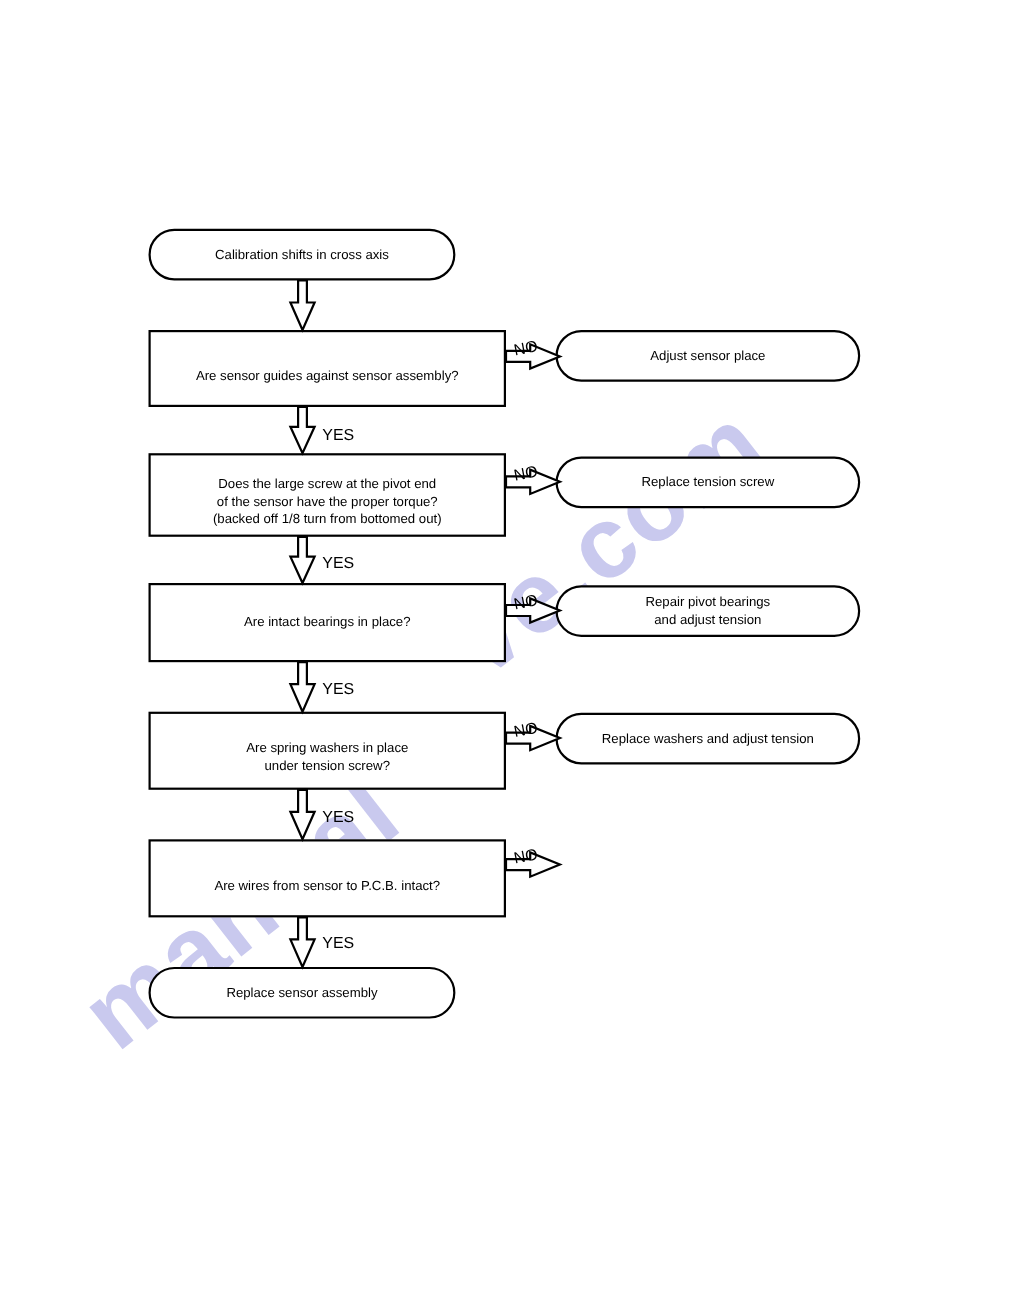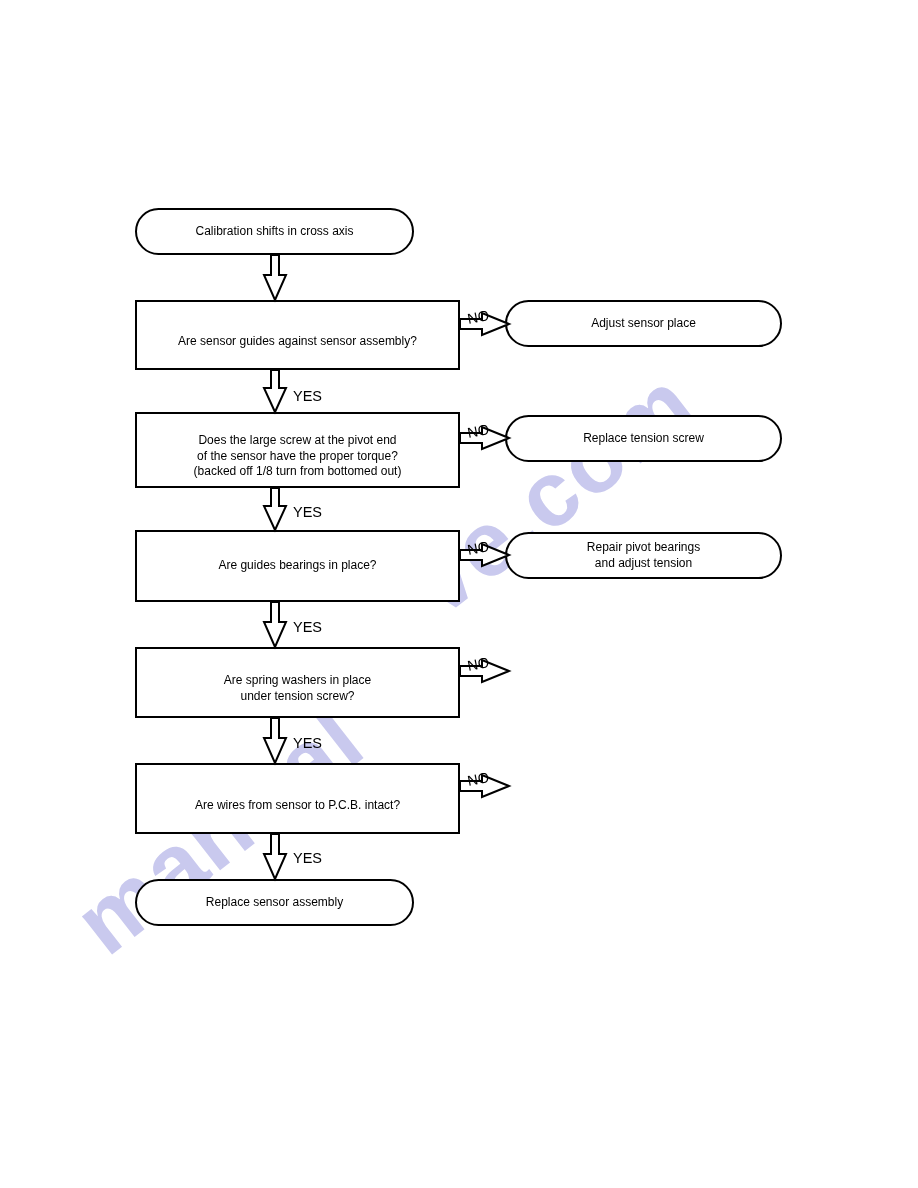--- a/index.html
+++ b/index.html
@@ -156,33 +156,36 @@
       <span class="node-label">Does the large screw at the pivot end
 of the sensor have the proper torque?
 (backed off 1/8 turn from bottomed out)</span>
     </div>
 
     <div class="node process" style="left:505px; top:415px; width:277px; height:47px;">
       <span class="node-label">Replace tension screw</span>
     </div>
 
     <div class="node decision" style="left:135px; top:530px; width:325px; height:72px; align-items:center; padding-top:0;">
-      <span class="node-label">Are guides bearings in place?</span>
+      <span class="node-label">Are intact bearings in place?</span>
     </div>
 
     <div class="node process" style="left:505px; top:532px; width:277px; height:47px;">
       <span class="node-label">Repair pivot bearings
 and adjust tension</span>
     </div>
 
     <div class="node decision" style="left:135px; top:647px; width:325px; height:71px;">
       <span class="node-label">Are spring washers in place
 under tension screw?</span>
     </div>
 
+    <div class="node process" style="left:505px; top:648px; width:277px; height:47px;">
+      <span class="node-label">Replace washers and adjust tension</span>
+    </div>
 
     <div class="node decision" style="left:135px; top:763px; width:325px; height:71px; align-items:center; padding-top:15px;">
       <span class="node-label">Are wires from sensor to P.C.B. intact?</span>
     </div>
 
 
     <div class="node terminal" style="left:135px; top:879px; width:279px; height:47px;">
       <span class="node-label">Replace sensor assembly</span>
     </div>
 

